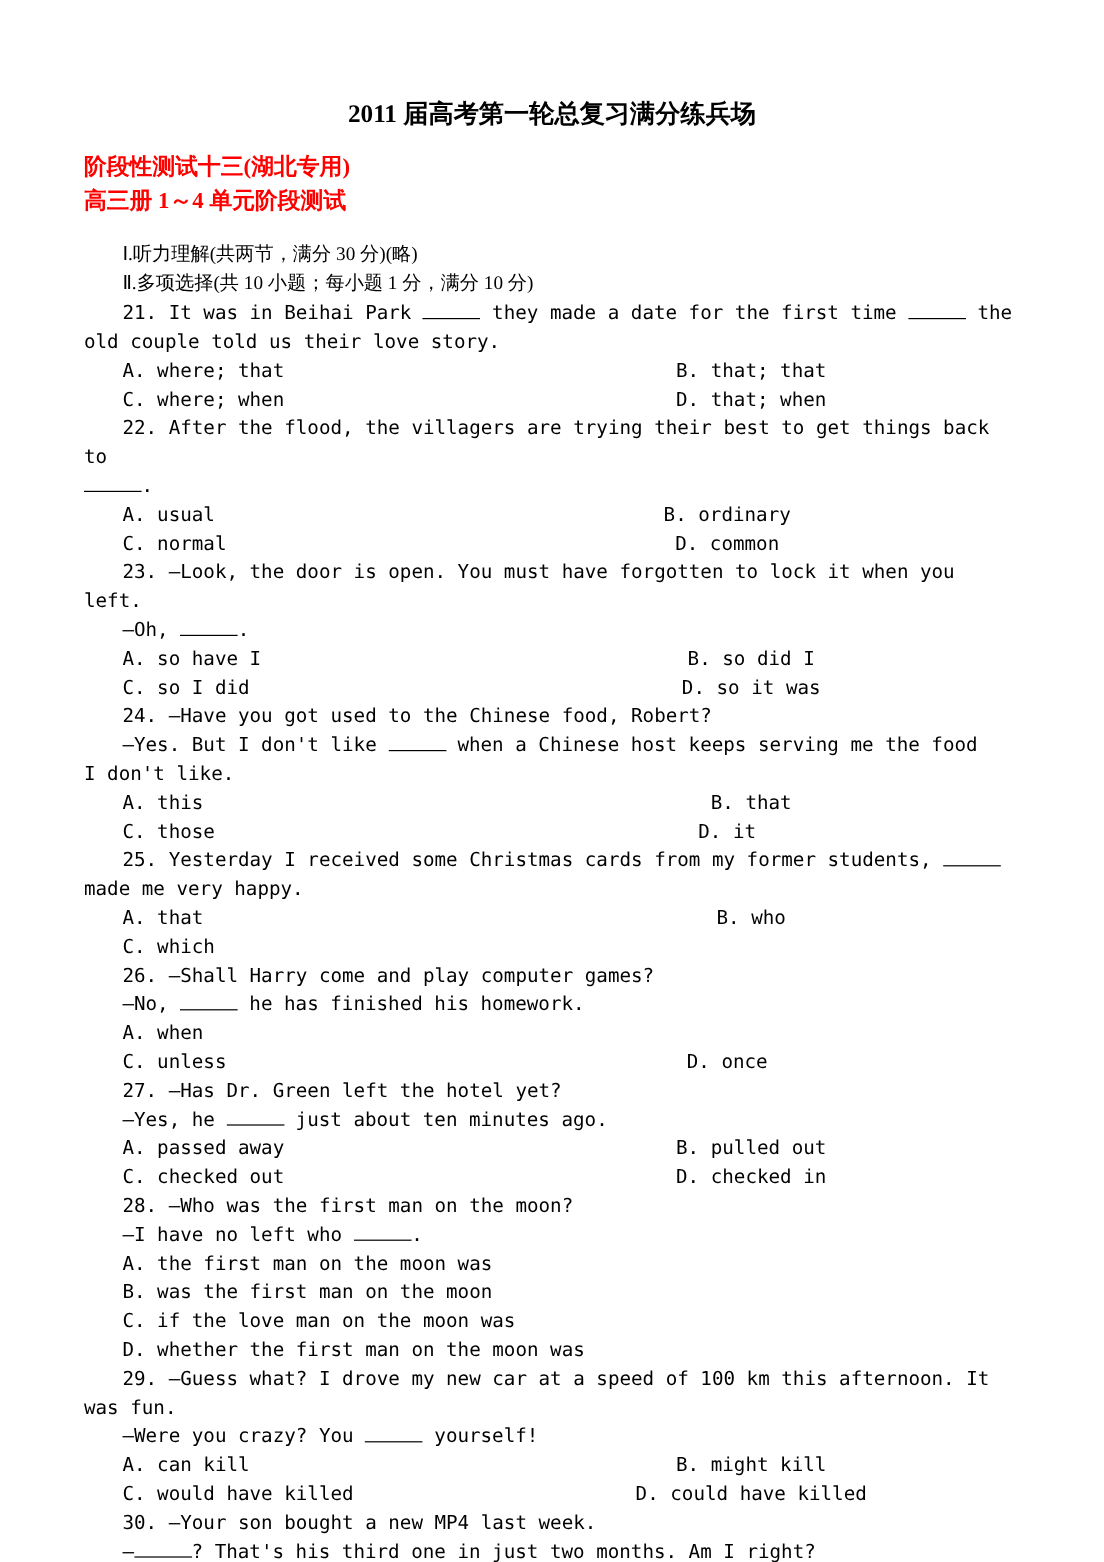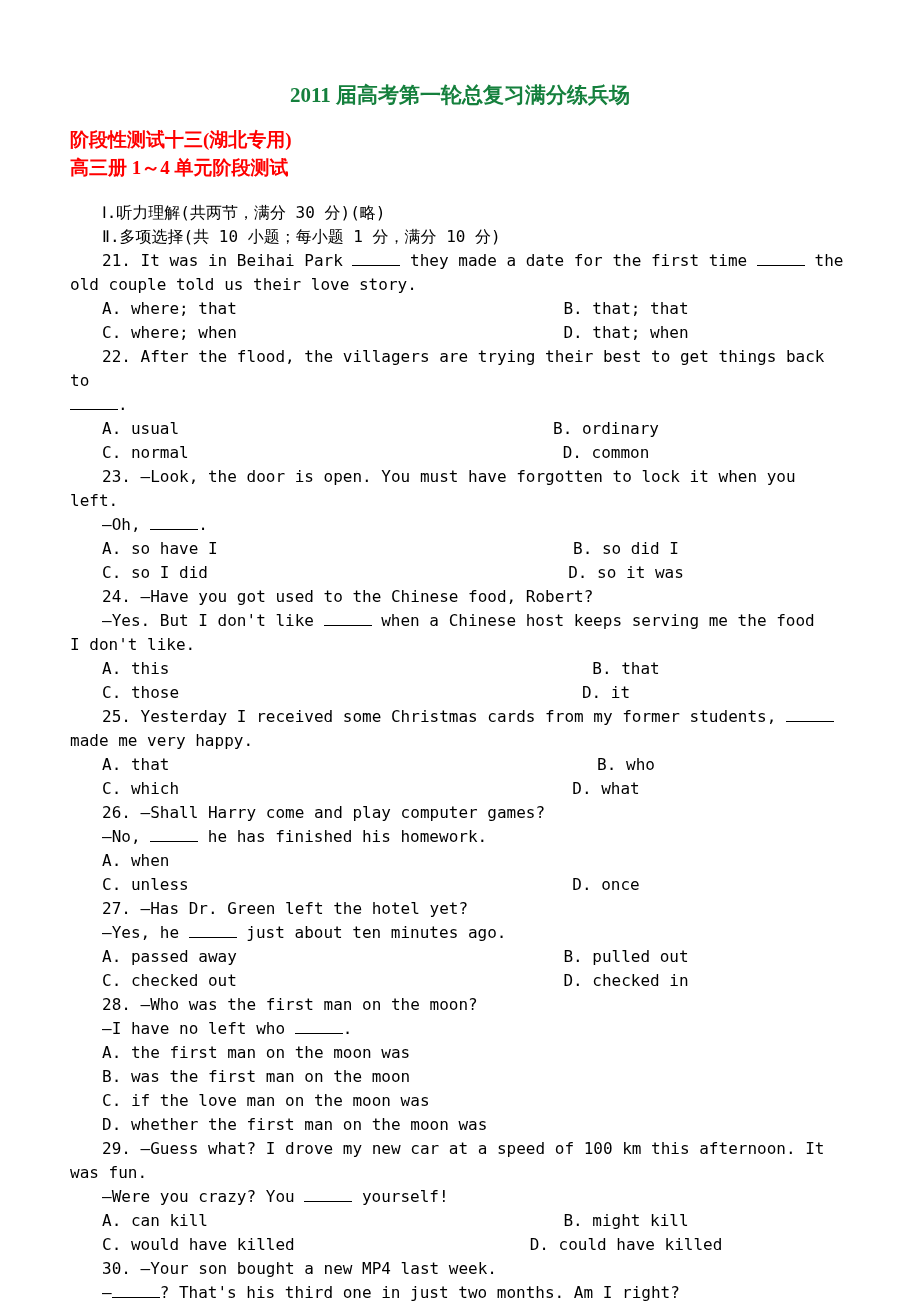--- a/index.html
+++ b/index.html
@@ -10,37 +10,38 @@
       background: #fff;
       width: 920px;
       margin: 0;
       padding: 80px 70px 60px 70px;
       box-sizing: border-box;
     }
     .title-main {
       text-align: center;
       font-size: 21px;
       font-weight: bold;
-      color: #15803d;
+      color: #000000;
       margin-bottom: 14px;
     }
     .title-sub {
       text-align: left;
       font-size: 19px;
       font-weight: bold;
       color: #ff0000;
       line-height: 1.5;
     }
     .content {
       margin-top: 18px;
       font-family: "SimSun", "宋体", monospace;
       white-space: normal;
     }
     .section-header {
       text-indent: 2em;
+      font-family: Liberation Serif, serif;
     }
     .question-line {
       text-indent: 2em;
     }
     .continuation {
       text-indent: 0;
     }
     .options {
       padding-left: 2em;
       display: flex;
@@ -122,21 +123,20 @@
     </div>
 
   <div class="question-line"><span>25. Yesterday I received some Christmas cards from my  former students, </span><span class="blank"></span></div>
   <div class="continuation">made me very happy.</div>
   <div class="options">
       <span class="opt-left">A. that</span>
       <span class="opt-right">B. who</span>
     </div>
   <div class="options">
       <span class="opt-left" style="width:240px">C. which</span>
-      <span class="opt-right">D. what</span>
     </div>
 
   <div class="question-line">26. —Shall Harry come and play computer games?</div>
   <div class="question-line"><span>—No, </span><span class="blank"></span><span> he has finished his homework.</span></div>
   <div class="options">
       <span class="opt-left" style="width:240px">A. when</span>
     </div>
   <div class="options">
       <span class="opt-left" style="width:240px">C. unless</span>
       <span class="opt-right">D. once</span>

